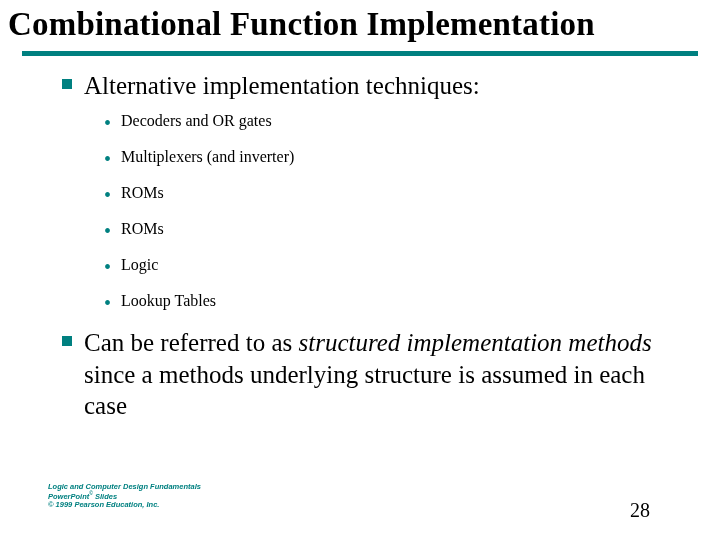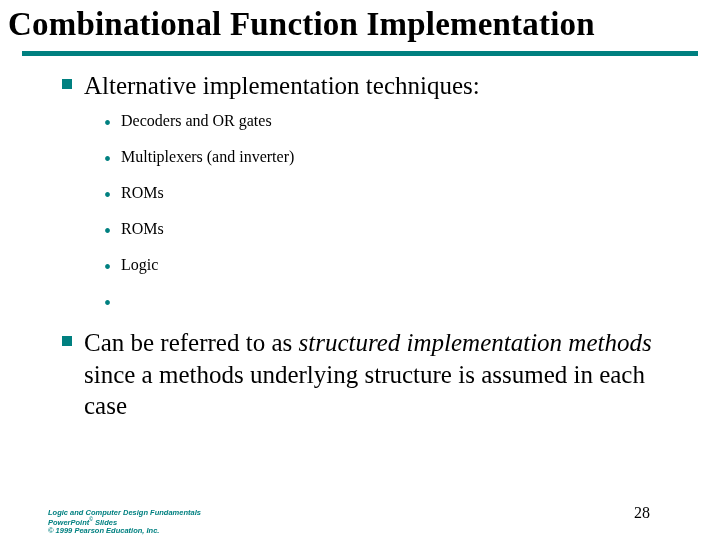--- a/index.html
+++ b/index.html
@@ -66,39 +66,39 @@
       flex-shrink: 0;
     }
     .l2 .txt {
       font-size: 16px;
       color: #000;
       line-height: 1.2;
     }
     .footer-logo {
       position: absolute;
       left: 48px;
-      bottom: 4px;
+      bottom: 30px;
       font-family: Arial, Helvetica, sans-serif;
       font-size: 7.5px;
       color: #008080;
       font-weight: bold;
       line-height: 1.15;
       font-style: italic;
     }
     .footer-logo .sup {
       font-size: 5px;
       vertical-align: super;
       font-style: normal;
     }
     .page-num {
       position: absolute;
       right: 70px;
       bottom: 18px;
       font-family: "Times New Roman", Times, serif;
-      font-size: 16px;
+      font-size: 20px;
       color: #000;
     }
   </style>
 </head>
 <body>
 
 <div class="slide-title">Combinational Function Implementation</div>
 <div class="title-rule"></div>
 
 <div class="content">
@@ -124,20 +124,21 @@
     <div class="l2">
       <div class="dot">•</div>
       <div class="txt">ROMs</div>
     </div>
     <div class="l2">
       <div class="dot">•</div>
       <div class="txt">Logic</div>
     </div>
     <div class="l2">
       <div class="dot">•</div>
+      <div class="txt">Lookup Tables</div>
     </div>
   </div>
 
   <div class="l1">
     <div class="sq"></div>
     <div class="txt">
       <span>Can be referred to as </span><span class="ital">structured implementation methods</span><span> since a methods underlying structure is assumed in each case</span>
     </div>
   </div>
 

